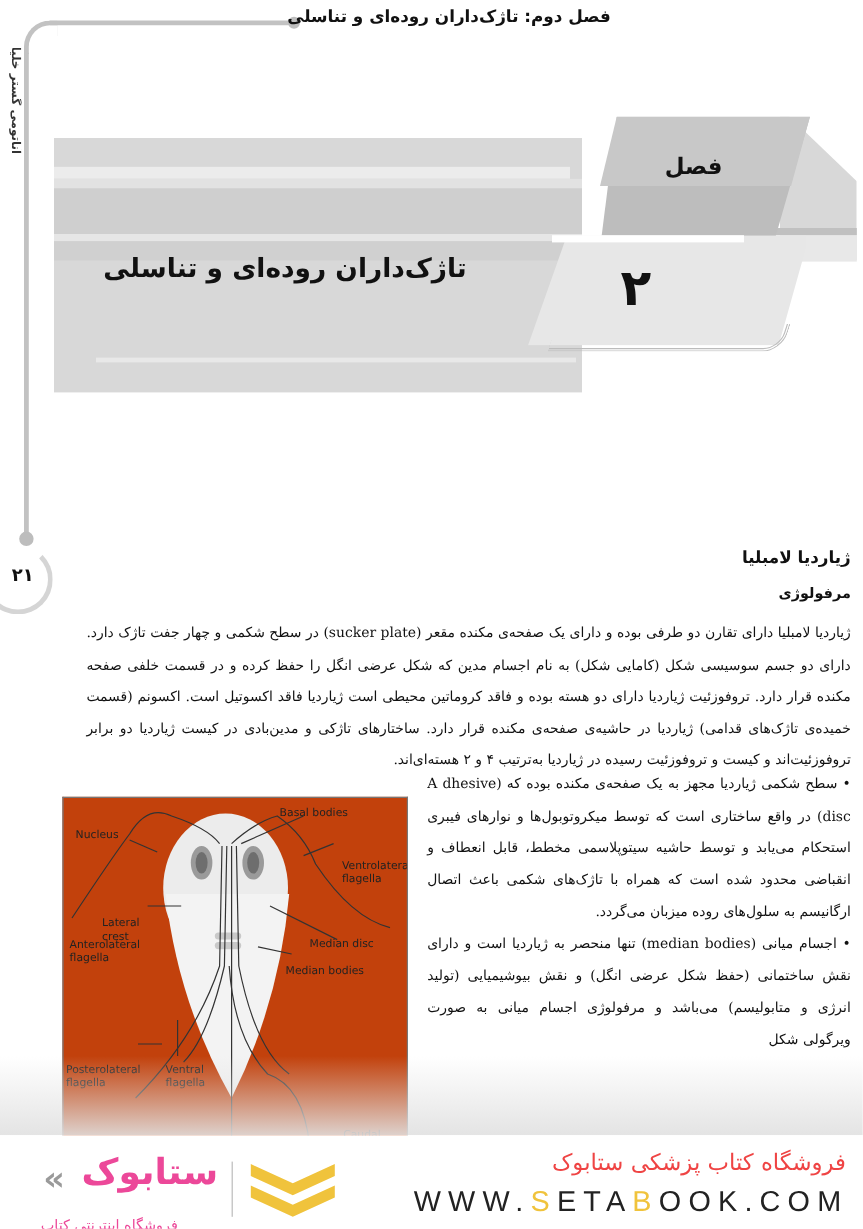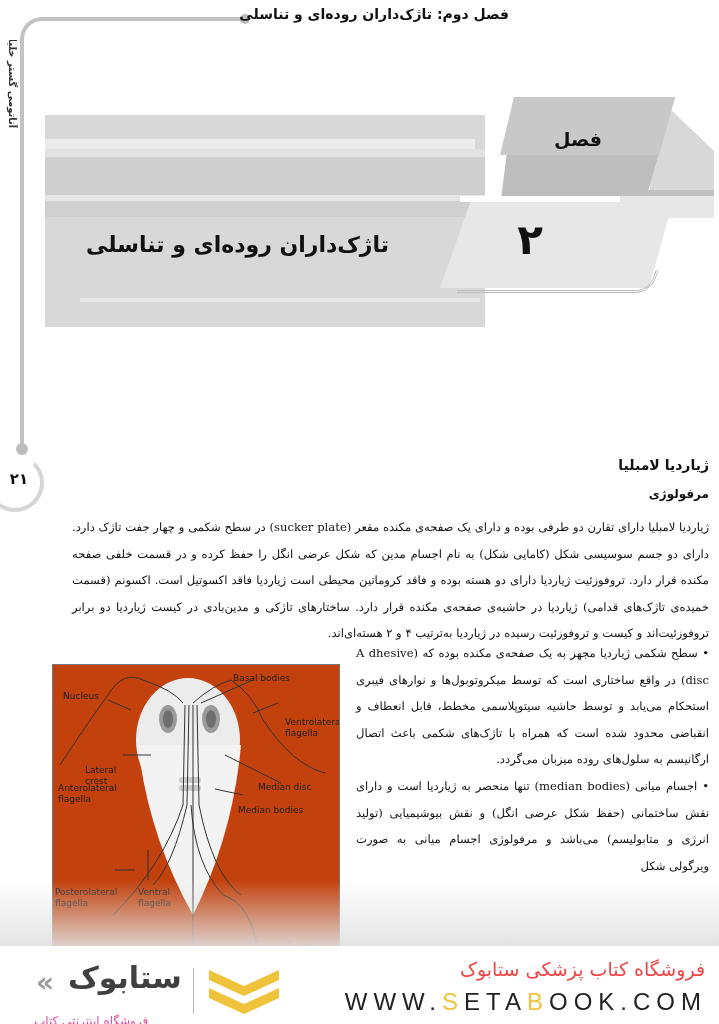--- a/index.html
+++ b/index.html
@@ -39,21 +39,21 @@
              clip-path:polygon(0 0,12% 0,100% 45%,100% 100%,0 100%); }
   .tab-wing-stripe { left:620px; top:190px; width:94px; height:6px; background:#c0c0c0; }
   .tab-wing-low { left:620px; top:196px; width:94px; height:22px; background:#e8e8e8; }
   .tab-bottom { left:440px; top:196px; width:232px; height:92px; background:#e7e7e7;
              clip-path:polygon(14% 0,100% 0,100% 10%,90% 100%,0 100%); border-bottom-right-radius:10px; }
   .tab-bottom-edge { left:460px; top:270px; width:192px; height:20px; border-bottom:3px double #bcbcbc;
              border-right:3px double #bcbcbc; border-bottom-right-radius:16px; transform:skewX(-18deg); }
   .tab-white { left:460px; top:196px; width:160px; height:6px; background:#ffffff; }
   .chap-label { left:548px; top:128px; width:60px; text-align:center; font-size:19px; font-weight:bold; direction:rtl; }
   .chap-num { left:500px; top:215px; width:60px; text-align:center; font-size:42px; font-weight:bold; }
-  .chap-title { right:330px; top:212px; font-size:22px; font-weight:bold; direction:rtl; white-space:nowrap;margin-top:20px; }
+  .chap-title { right:330px; top:212px; font-size:22px; font-weight:bold; direction:rtl; white-space:nowrap; }
 
   
   .h1 { right:10px; top:457px; font-size:14px; font-weight:bold; direction:rtl; }
   .h2 { right:10px; top:487px; font-size:12px; font-weight:bold; direction:rtl; }
   .para { left:40px; right:10px; top:514px; font-family:"DejaVu Serif", serif; font-size:11.6px; line-height:26.6px;
           direction:rtl; text-align:justify; text-align-last:right;margin-left:32px; }
   .col { left:356px; right:10px; top:640px; font-family:"DejaVu Serif", serif; font-size:11.6px; line-height:26.6px;
          direction:rtl; text-align:justify; }
   .col p { margin:0; }
   .bullet::before { content:"• "; }
@@ -67,21 +67,21 @@
   .fade { left:0; top:880px; width:719px; height:66px;
           background:linear-gradient(to bottom, rgba(255,255,255,0), rgba(225,225,225,0.9)); pointer-events:none; }
 
   
   .footer { left:0; top:946px; width:719px; height:78px; background:#ffffff; }
   .store-name { right:14px; top:958px; font-size:19px; direction:rtl; color:#ef4444; }
   .store-url { right:12px; top:988px; font-size:24px; letter-spacing:6px; color:#222; font-family:"Liberation Sans", sans-serif; }
   .store-url .hl { color:#f0c33c; }
   .logo-divider { left:193px; top:968px; width:1px; height:46px; background:#bbb; }
   .logo-chevron { left:205px; top:966px; width:78px; height:50px; }
-  .logo-word { left:68px; top:960px; font-size:30px; font-weight:bold; color:#404040; letter-spacing:-1px; }
+  .logo-word { left:68px; top:960px; font-size:30px; font-weight:bold; color:#ec4899; letter-spacing:-1px; }
   .logo-arrows { left:36px; top:966px; font-size:28px; font-weight:bold; color:#9a9a9a; }
   .logo-sub { left:34px; top:1014px; font-size:12px; color:#ec4899; direction:rtl; }
 </style>
 </head>
 <body>
 
 <div class="abs hdr-curve"></div>
 <div class="abs hdr-line"></div>
 <div class="abs hdr-dot"></div>
 <div class="abs hdr-title">فصل دوم: تاژک‌داران روده‌ای و تناسلی</div>

